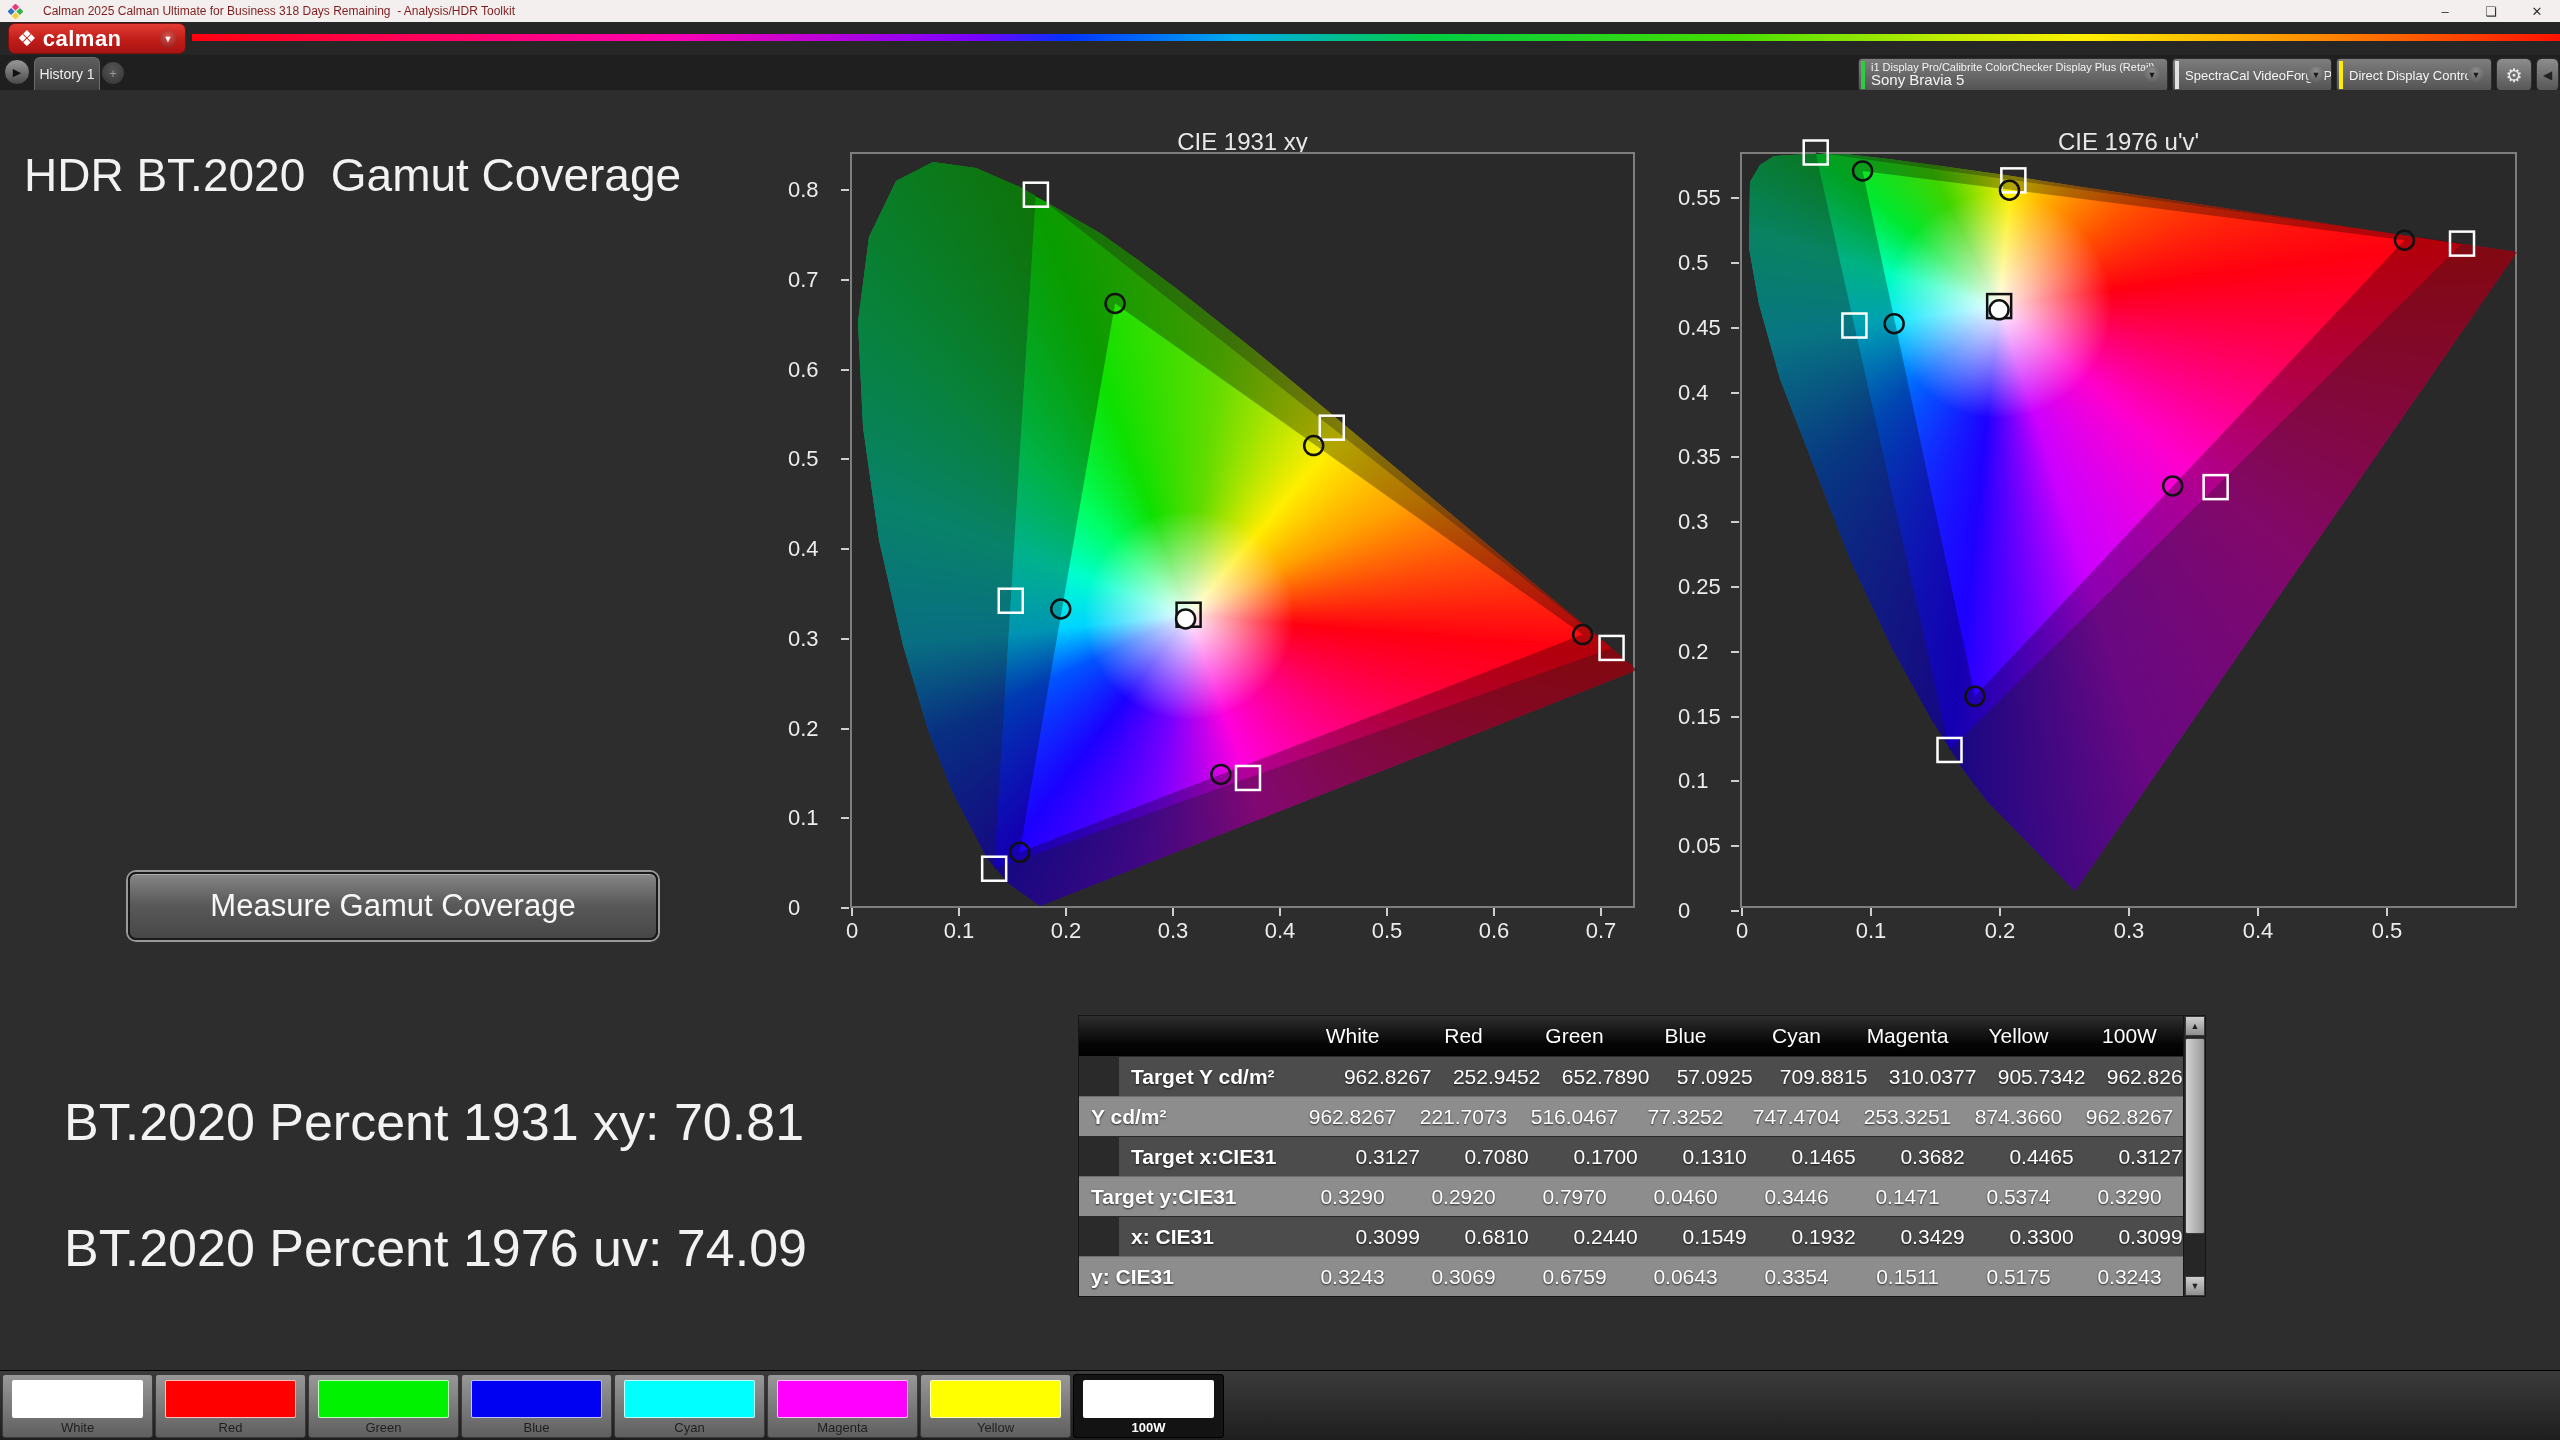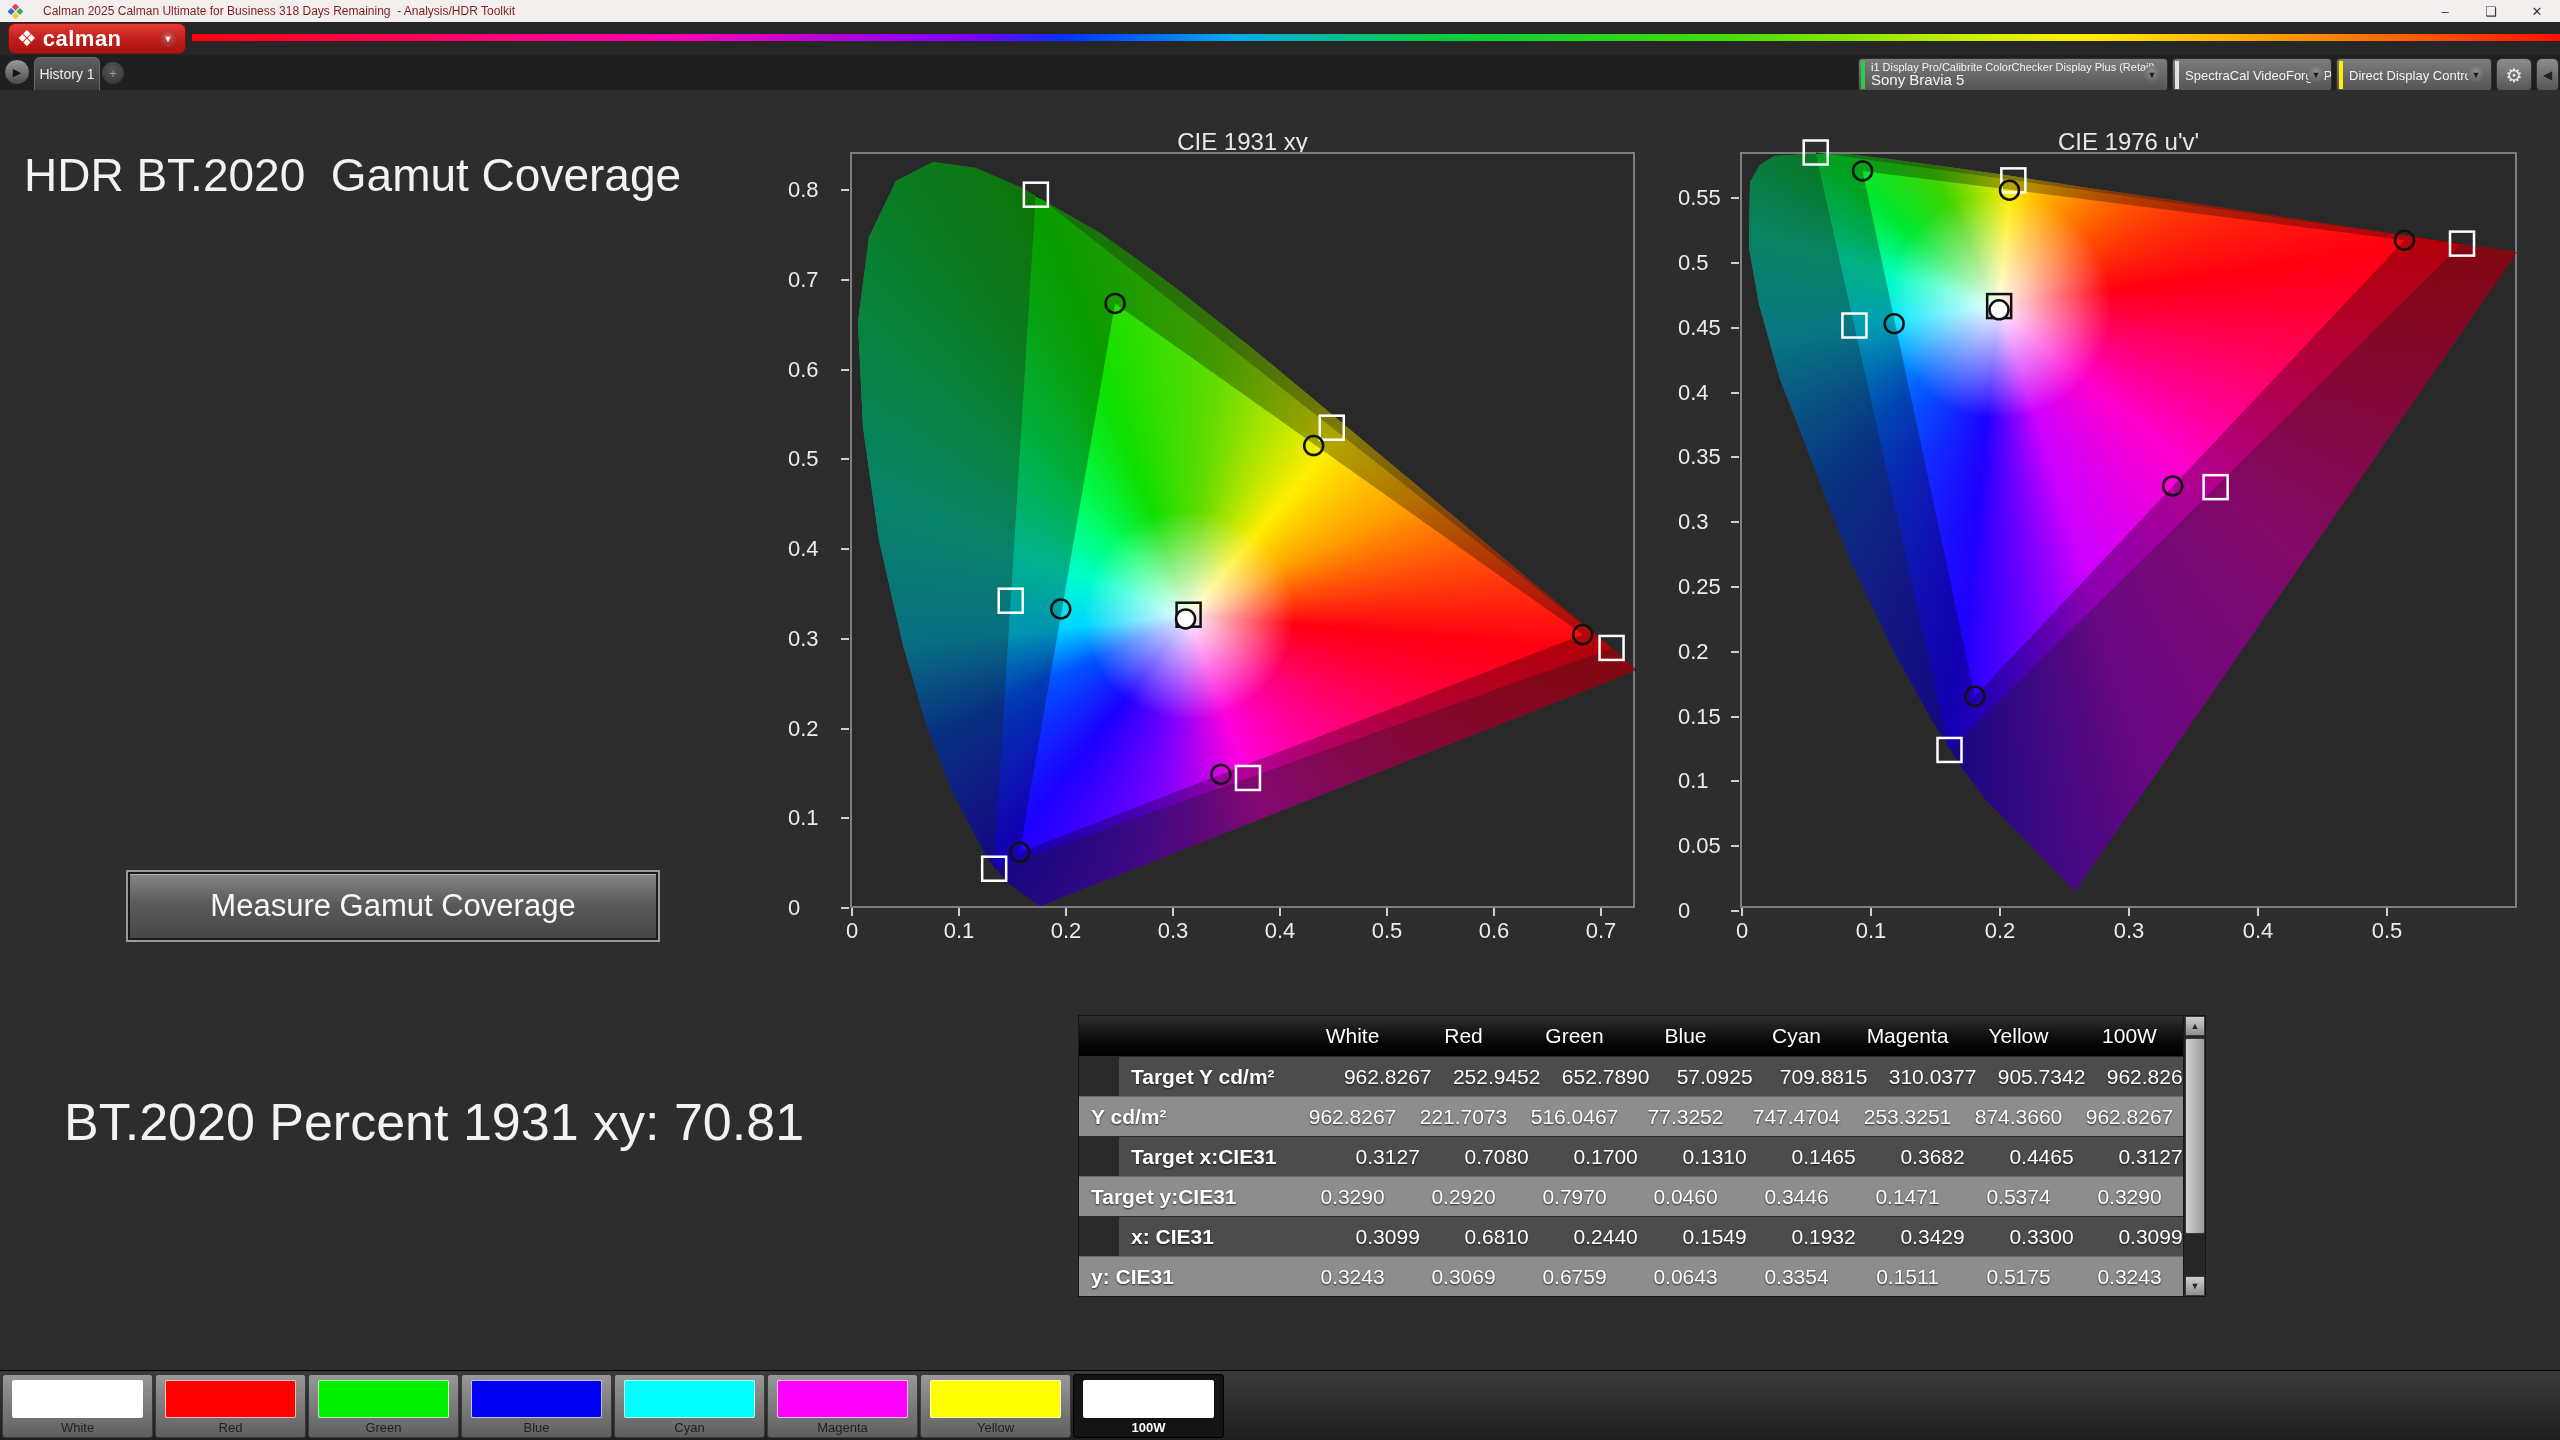--- a/index.html
+++ b/index.html
@@ -87,21 +87,21 @@
         #ff5500 330deg,#ff0011 360deg); }
   .chart-svg { position:absolute; left:0; top:0; overflow:visible; }
   .tick { position:absolute; color:#ececec; font-size:22px; }
   .tick-x { width:50px; text-align:center; }
   .tick-y { width:50px; }
   .tickmark-x { position:absolute; width:2px; height:8px; background:#cfcfcf; }
   .tickmark-y { position:absolute; width:8px; height:2px; background:#cfcfcf; }
 
   #measure-btn { position:absolute; left:128px; top:782px; width:530px; height:68px;
     background:linear-gradient(#868686,#595959 48%,#474747); border:2px solid #191919;
-    border-radius:0; box-shadow:0 0 0 2px #9a9a9a, inset 0 1px 0 rgba(255,255,255,0.35);
+    border-radius:8px; box-shadow:0 0 0 2px #9a9a9a, inset 0 1px 0 rgba(255,255,255,0.35);
     color:#f7f7f7; font-size:31px; display:flex; align-items:center; justify-content:center; }
   .percent-line { position:absolute; left:64px; font-size:52px; color:#f2f2f2; }
   #percent-1931 { top:1002px; }
   #percent-1976 { top:1128px; }
 
   
   #gamut-table { position:absolute; left:1078px; top:925px; width:1128px; border:1px solid #161616;
     background:#2a2a2a; }
   .trow { display:flex; height:40px; align-items:stretch; }
   #thead { background:linear-gradient(#2e2e2e,#050505 70%,#000); }
@@ -305,20 +305,21 @@
       <div class="tick tick-y" style="left: -62px; top: 162.8px;">0.45</div>
       <div class="tickmark-y" style="left: -9px; top: 174.8px;"></div>
       <div class="tick tick-y" style="left: -62px; top: 98px;">0.5</div>
       <div class="tickmark-y" style="left: -9px; top: 110px;"></div>
       <div class="tick tick-y" style="left: -62px; top: 33.2px;">0.55</div>
       <div class="tickmark-y" style="left: -9px; top: 45.2px;"></div>
     </div>
 
   <div id="measure-btn">Measure Gamut Coverage</div>
   <div class="percent-line" id="percent-1931">BT.2020 Percent 1931 xy: 70.81</div>
+  <div class="percent-line" id="percent-1976">BT.2020 Percent 1976 uv: 74.09</div>
 
   <div id="gamut-table">
     <div id="table-body">
         <div class="trow" id="thead">
           <div class="tlabel"></div>
           <div class="tcell">White</div>
           <div class="tcell">Red</div>
           <div class="tcell">Green</div>
           <div class="tcell">Blue</div>
           <div class="tcell">Cyan</div>

